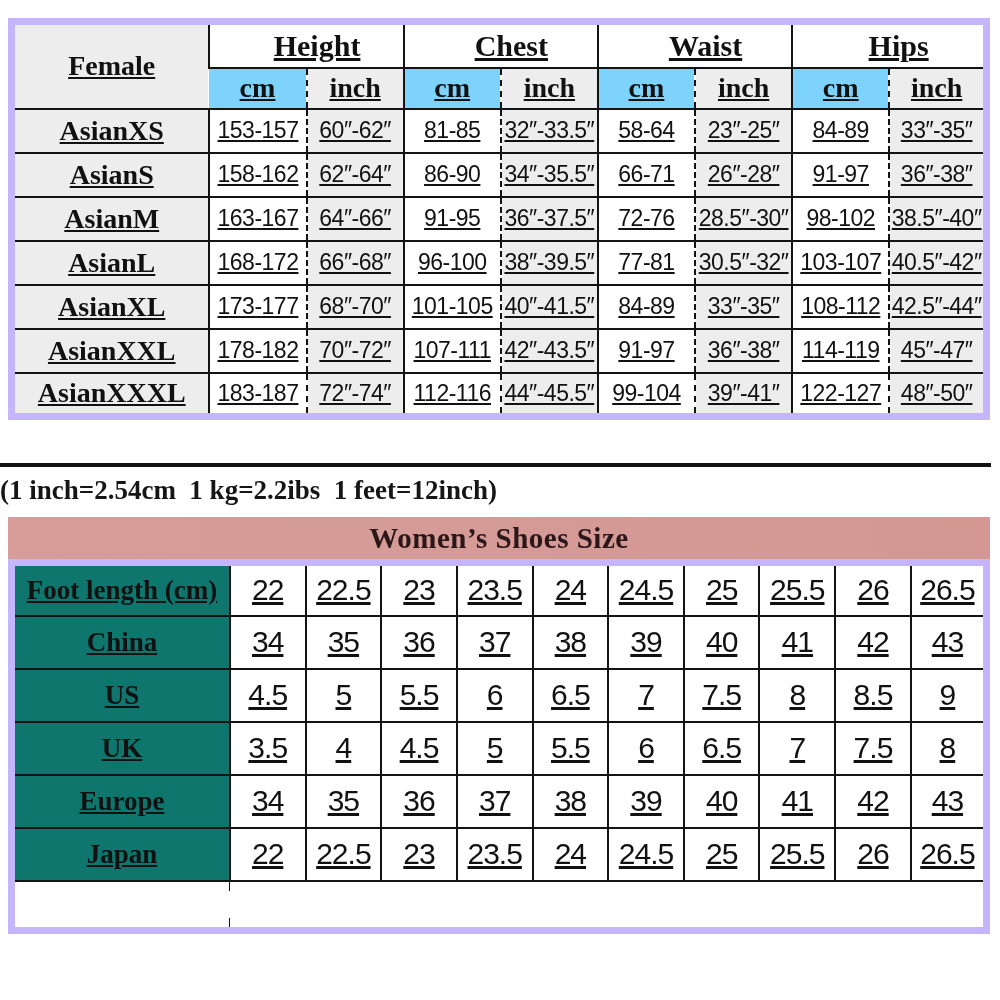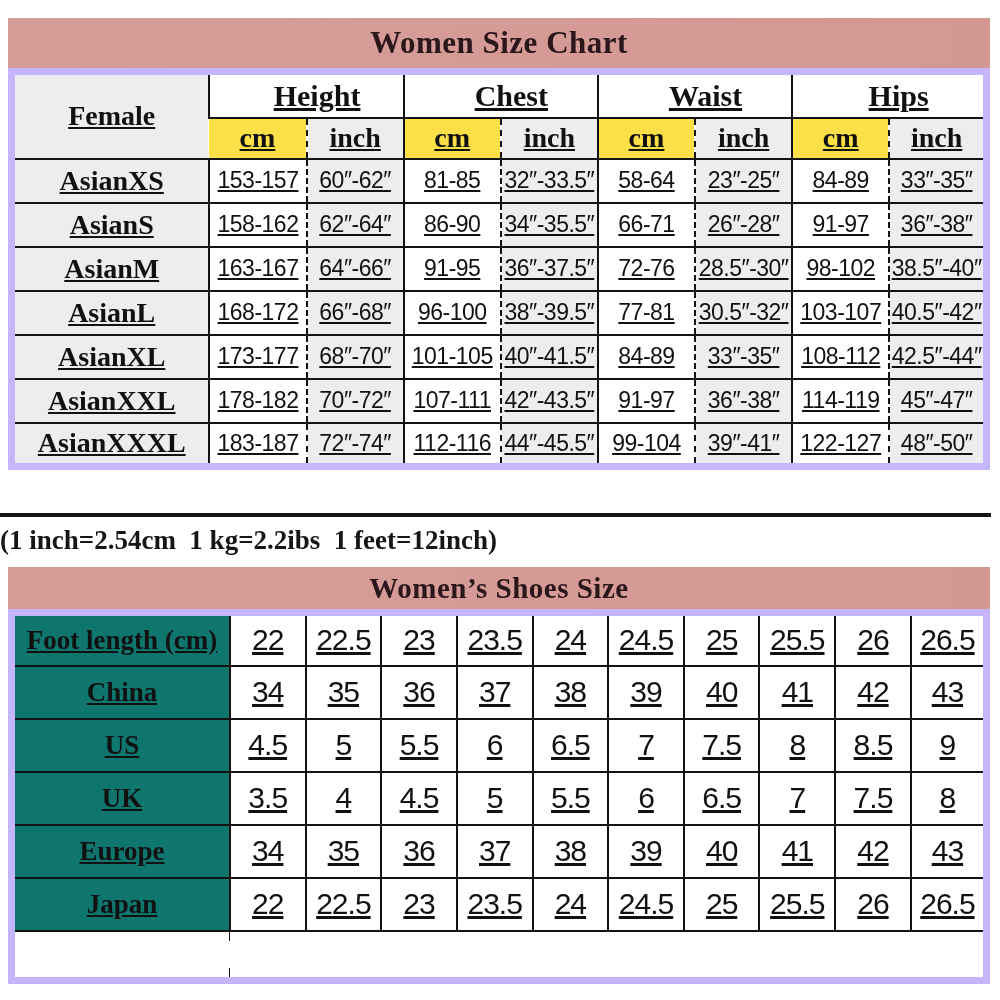--- a/index.html
+++ b/index.html
@@ -44,21 +44,21 @@
   .size-table .c-label{width:20.3%;}
   .size-table .c-val{width:9.9625%;}
   .size-table thead tr.group-row{height:46px;}
   .size-table thead tr.unit-row{height:41px;}
   .size-table tbody tr{height:44px;}
   .size-table .corner{
     background:#ededed;font-size:28px;font-weight:bold;
   }
   .size-table .group{font-size:30px;font-weight:bold;background:#fff;padding-left:21px;}
   .size-table .unit{font-size:28px;font-weight:bold;}
-  .size-table .unit.u-cm{background:#fde047;}
+  .size-table .unit.u-cm{background:#7dd3fc;}
   .size-table .unit.u-inch{background:#ededed;border-left-style:dashed;}
   .size-table tbody td{
     font-family:"Liberation Sans", sans-serif;
     font-size:23px;letter-spacing:-0.5px;background:#ffffff;
   }
   .size-table tbody td:first-child{
     font-family:"Liberation Serif", serif;
     font-size:28px;font-weight:bold;background:#ededed;letter-spacing:0;
   }
   .size-table tbody td:nth-child(2n+3){   
@@ -95,23 +95,20 @@
     content:"";position:absolute;right:-1px;bottom:0;width:2px;height:9px;background:#131313;
   }
 </style>
 </head>
 <body>
 
 <div class="spacer-top"></div>
 
 <div class="content">
 
-  <div class="banner banner-1">
-    <span class="title">Women Size Chart</span>
-  </div>
 
   <table class="size-table">
     <colgroup>
       <col class="c-label">
       <col class="c-val">
         <col class="c-val">
         <col class="c-val">
         <col class="c-val">
       <col class="c-val">
         <col class="c-val">

